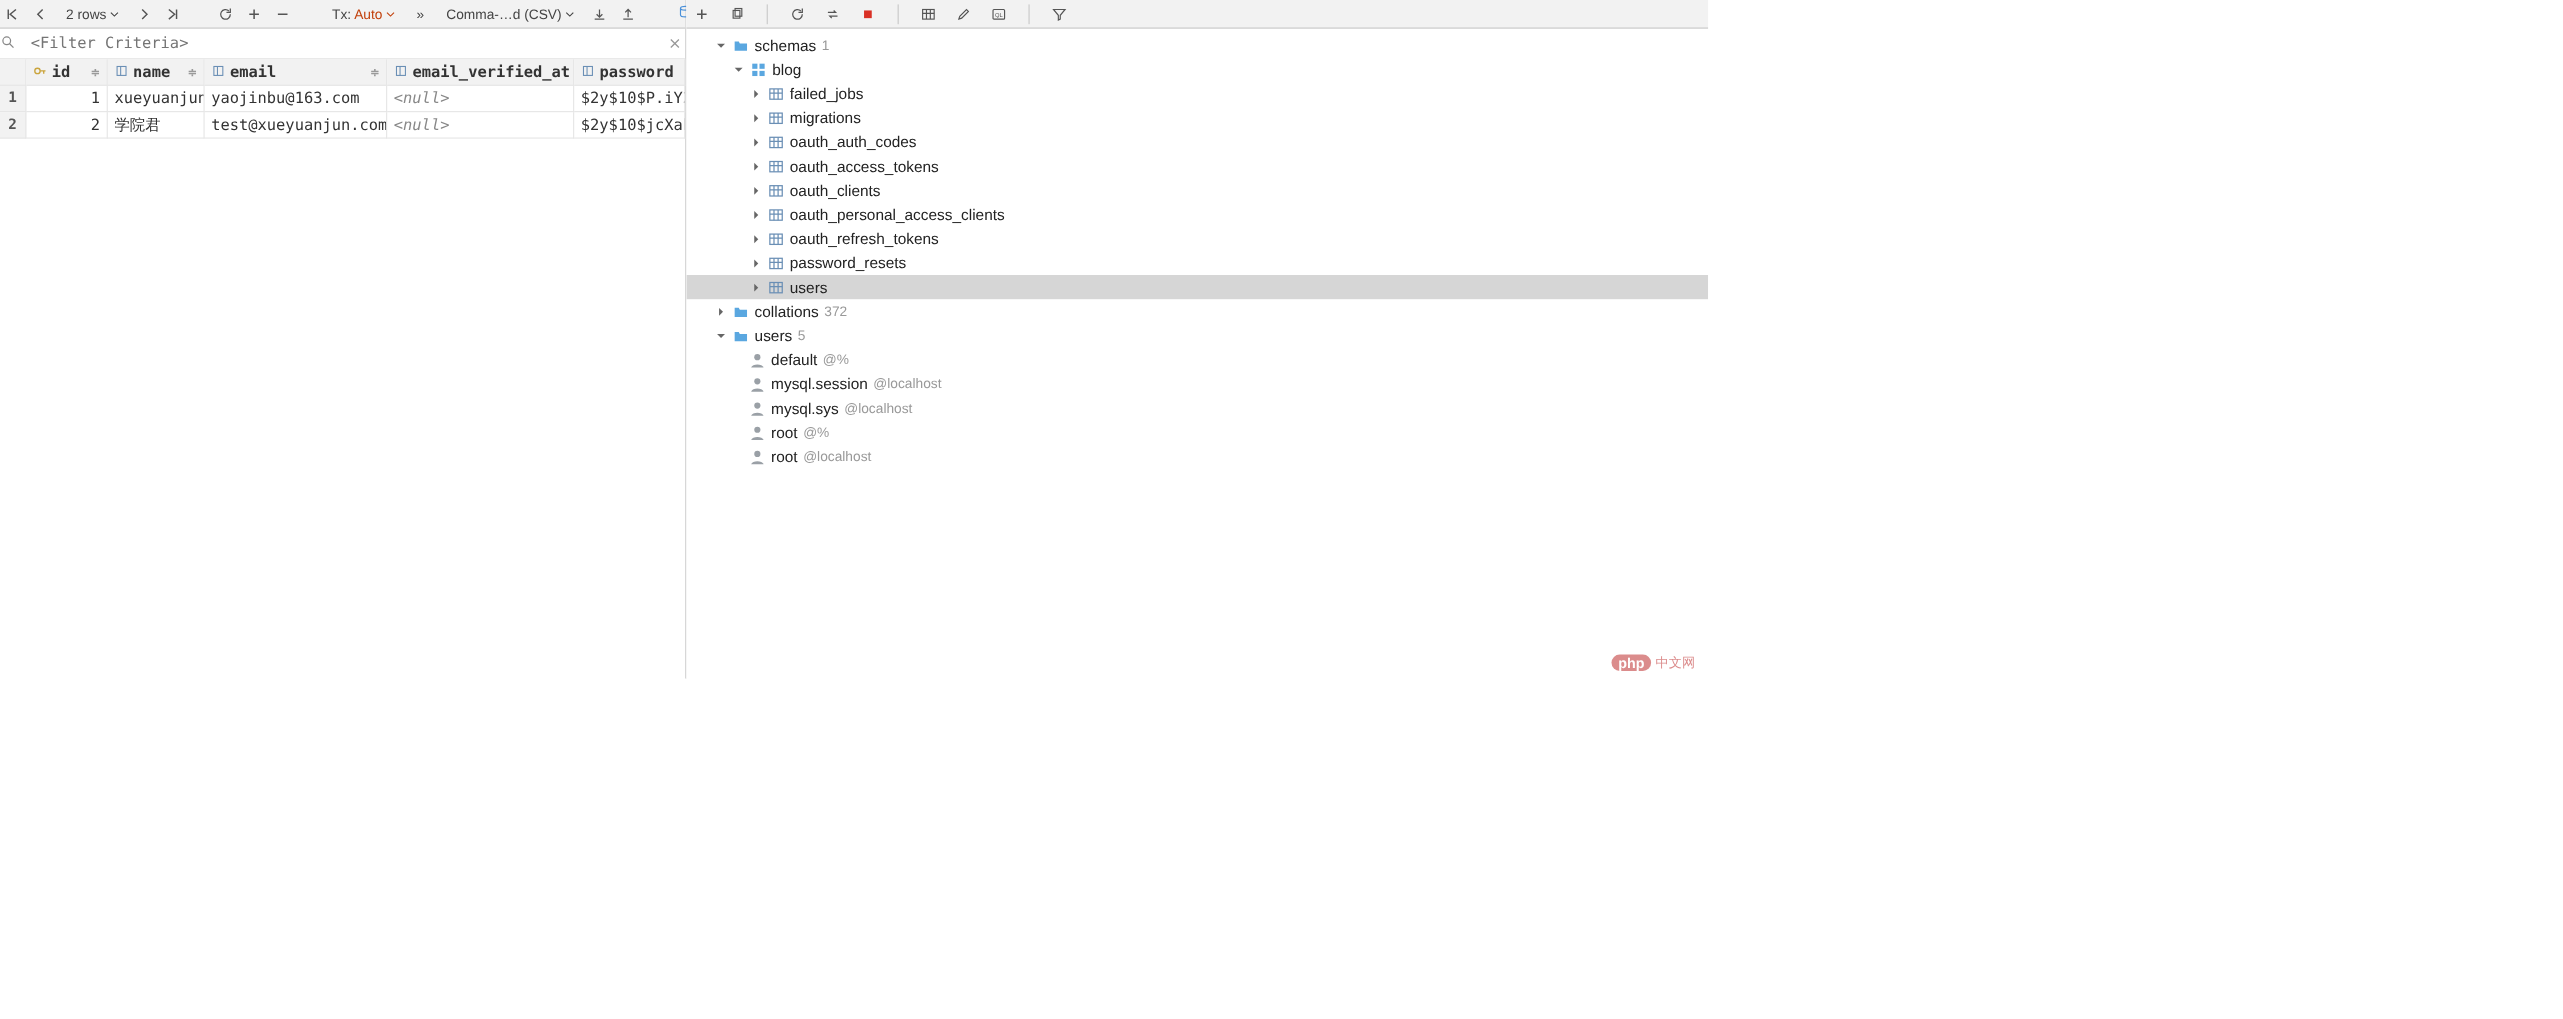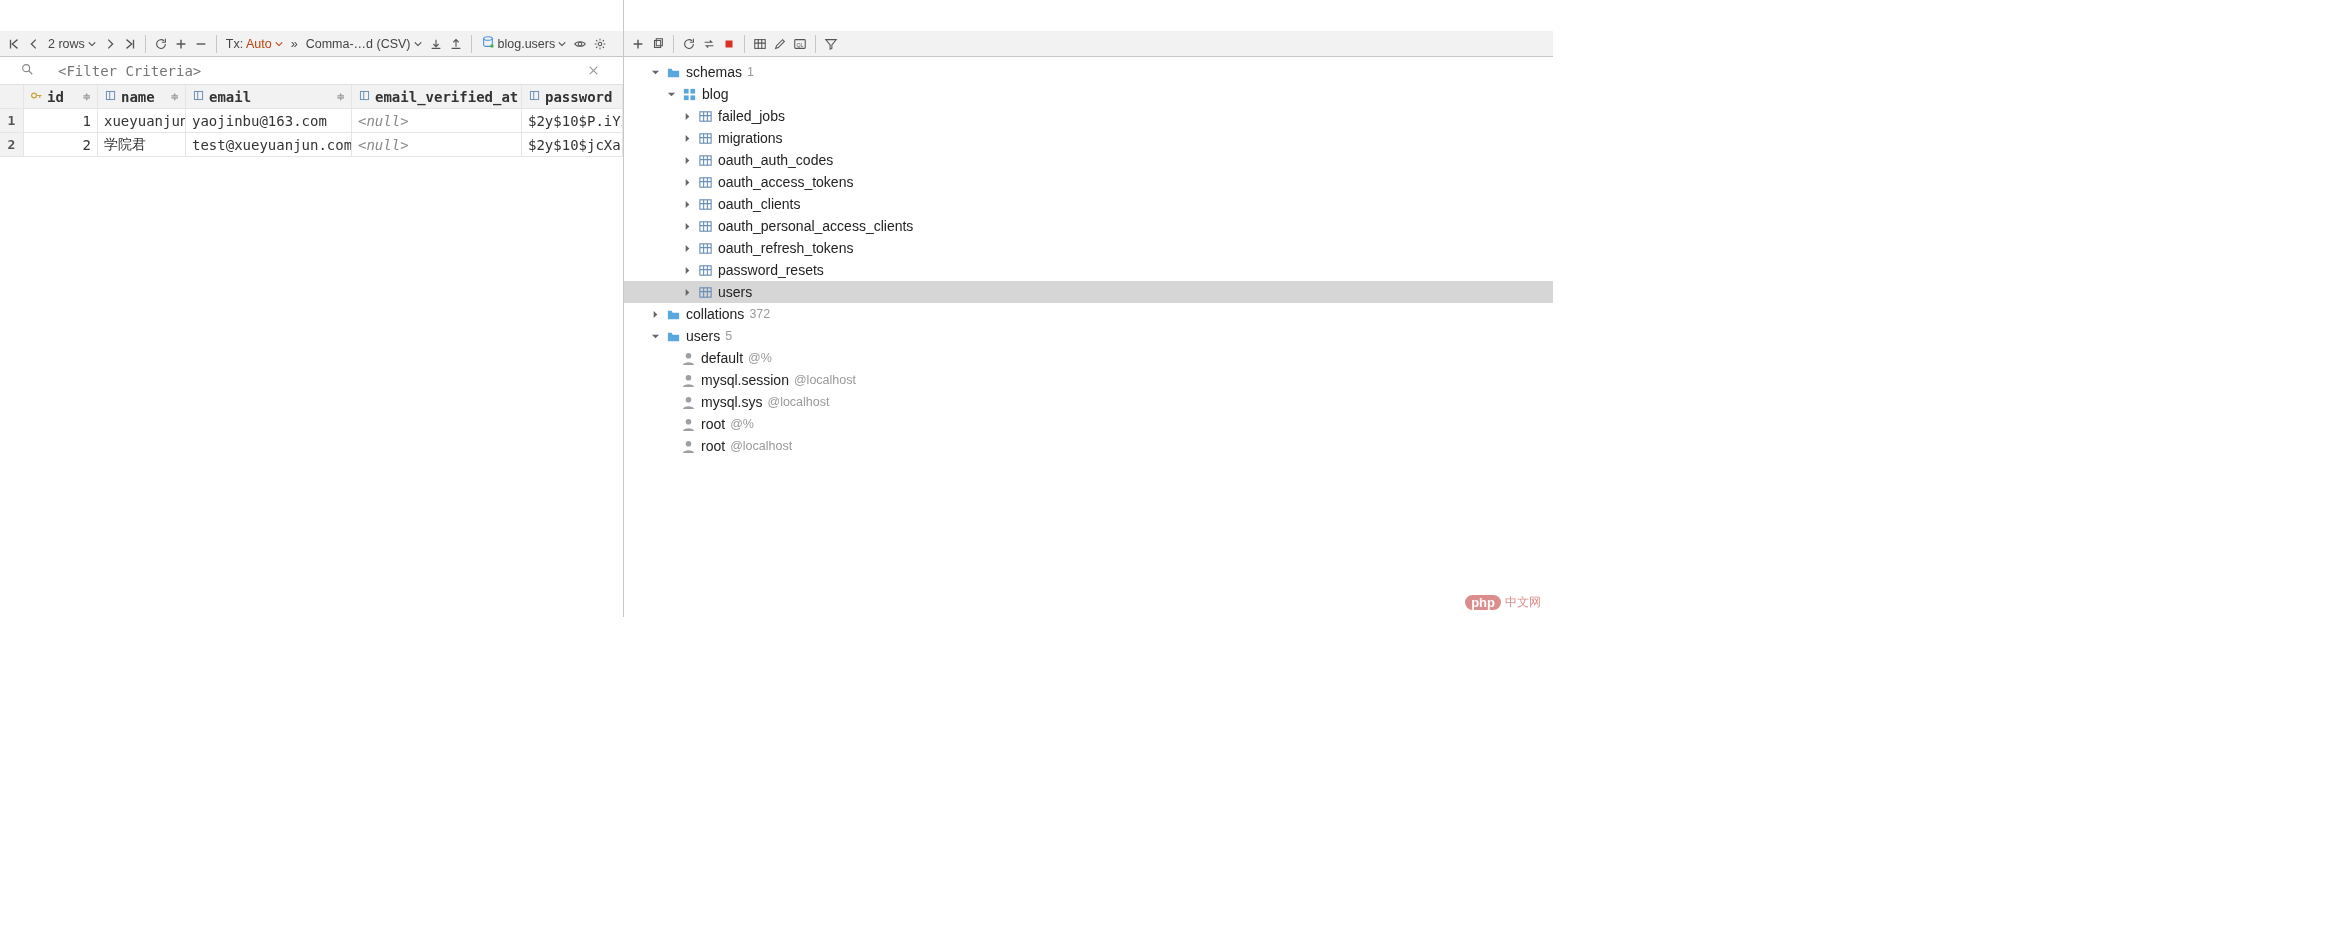--- a/index.html
+++ b/index.html
@@ -43,25 +43,24 @@
     color: #555;
     padding-top: 4px;
     cursor: pointer;
   }
   .top-toolbar {
     height: 26px;
     background: #f2f2f2;
     border-bottom: 1px solid #c7c7c7;
     display: flex;
     align-items: center;
-    gap: 0;
+    gap: 12px;
     padding: 0 4px;
     font-size: 12px;
     color: #555;
-    margin-top: 31px;
   }
   .tb-sep {
     width: 1px;
     height: 18px;
     background: #c7c7c7;
     margin: 0 5px;
   }
   .tb-btn {
     width: 20px;
     height: 20px;
@@ -87,22 +86,22 @@
   }
   .tb-drop .chev { display:inline-flex; }
   .tb-drop .chev svg { width:8px; height:8px; }
   .blue { color:#c2410c; }
   .red { color:#d93025; }
   .filter-bar {
     height: 28px;
     display: flex;
     align-items: center;
     border-bottom: 1px solid #e0e0e0;
-    padding: 0 20px;
-    gap: 24px;
+    padding: 0 0;
+    gap: 14px;
   }
   .filter-bar .search svg { width:14px; height:14px; color:#888; }
   .filter-input {
     flex: 1;
     border: none;
     outline: none;
     font-family: Menlo, Consolas, monospace;
     font-size: 14px;
     color: #999;
     background: transparent;

